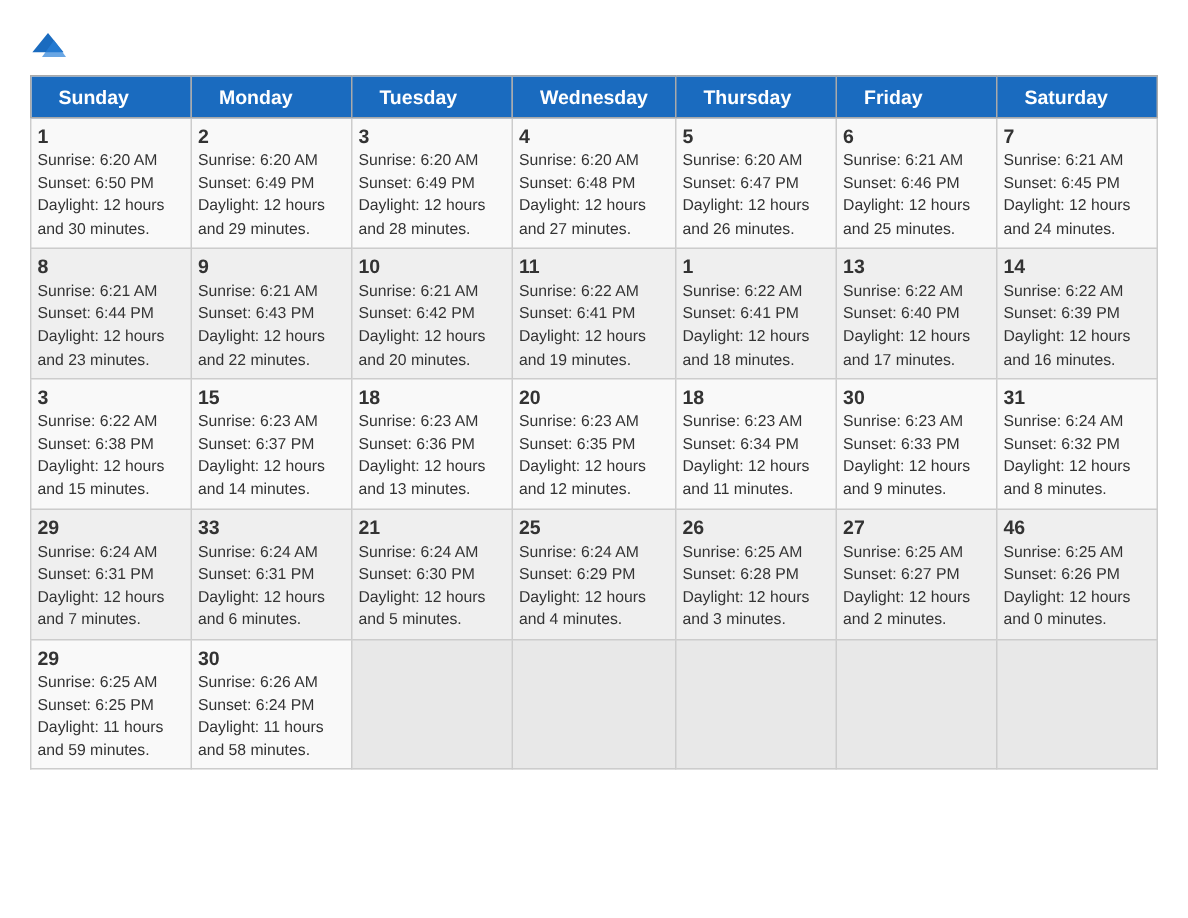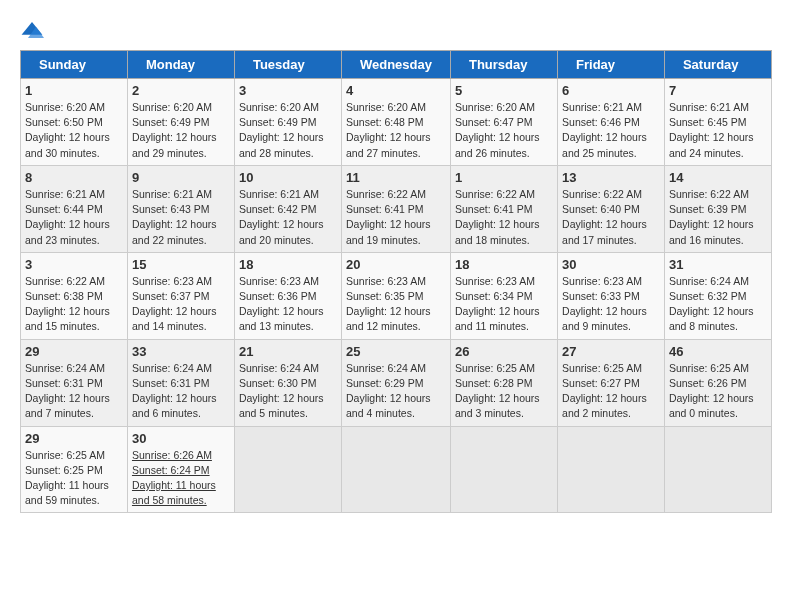--- a/index.html
+++ b/index.html
@@ -312,21 +312,21 @@
       <tr>
         <td>
           <span class="day-number">29</span>
           <div class="day-detail" style="white-space: pre-line;">Sunrise: 6:25 AM
 Sunset: 6:25 PM
 Daylight: 11 hours
 and 59 minutes.</div>
         </td>
         <td>
           <span class="day-number">30</span>
-          <div class="day-detail" style="white-space: pre-line; text-decoration: underline;">Sunrise: 6:26 AM
+          <div class="day-detail" style="white-space: pre-line;">Sunrise: 6:26 AM
 Sunset: 6:24 PM
 Daylight: 11 hours
 and 58 minutes.</div>
         </td>
         <td class="empty-cell"></td>
         <td class="empty-cell"></td>
         <td class="empty-cell"></td>
         <td class="empty-cell"></td>
         <td class="empty-cell"></td>
       </tr>

